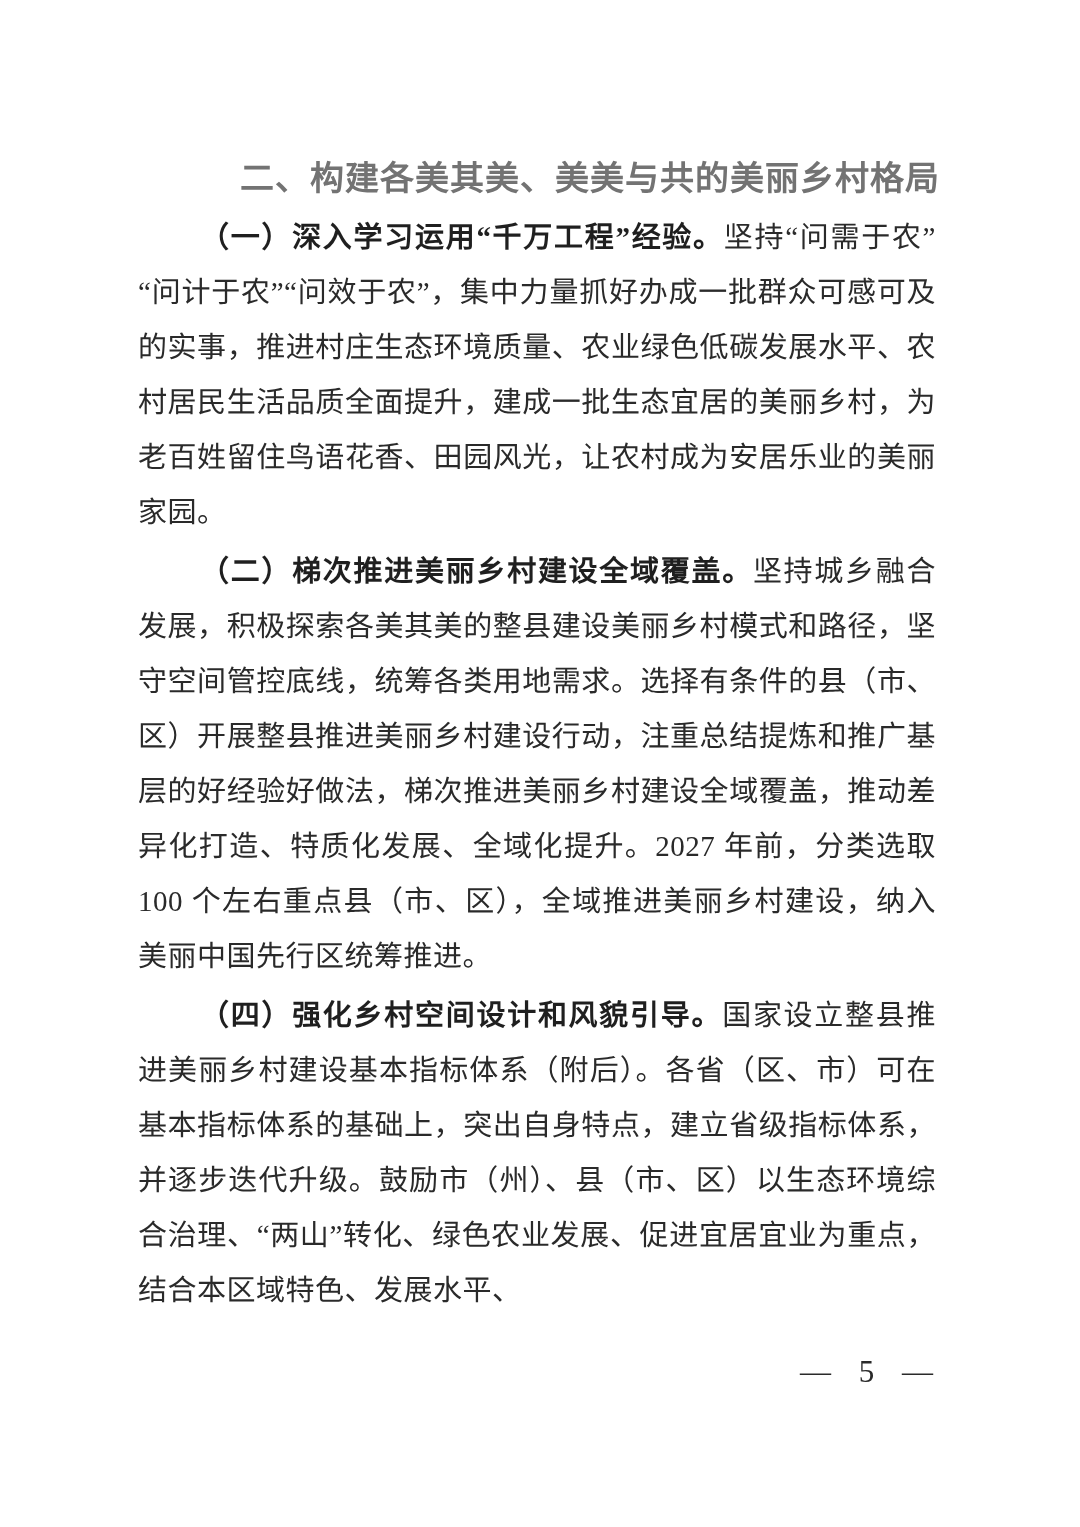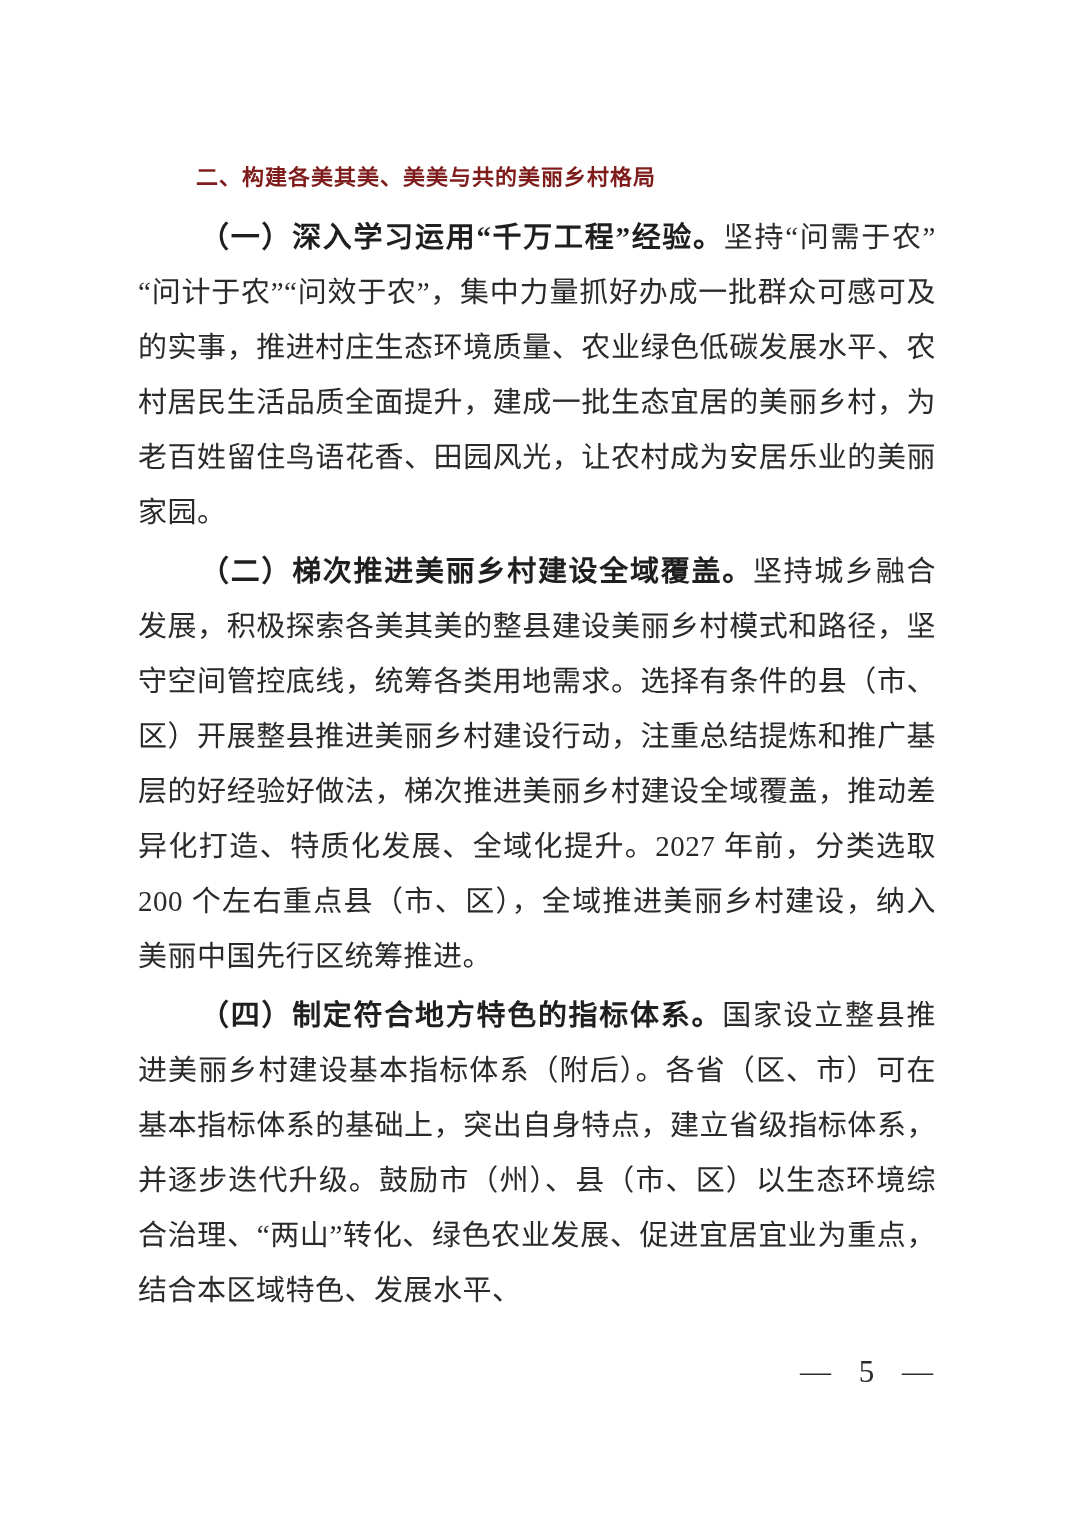--- a/index.html
+++ b/index.html
@@ -19,26 +19,27 @@
     .content {
       position: absolute;
       left: 134px;
       top: 150px;
       width: 806px;
     }
     .doc-heading {
       margin: 0;
       font-family: "Liberation Sans", sans-serif;
       font-weight: 700;
-      font-size: 22px;
+      font-size: 34px;
       line-height: 56px;
       letter-spacing: 1px;
       text-indent: 62px;
-      color: #7f1d1d;
+      color: #737373;
       white-space: nowrap;
+      text-align: right;
     }
     p.para {
       margin: 4px;
       font-size: 29px;
       line-height: 55px;
       letter-spacing: 0.5px;
       text-align: justify;
       text-justify: inter-ideograph;
       text-indent: 62px;
       color: #2a2a2a;
@@ -62,21 +63,21 @@
 </head>
 <body>
 
 <div class="page">
   <div class="content">
 
     <h2 class="doc-heading">二、构建各美其美、美美与共的美丽乡村格局</h2>
 
     <p class="para"><span class="lead">（一）深入学习运用“千万工程”经验。</span><span>坚持“问需于农”“问计于农”“问效于农”，集中力量抓好办成一批群众可感可及的实事，推进村庄生态环境质量、农业绿色低碳发展水平、农村居民生活品质全面提升，建成一批生态宜居的美丽乡村，为老百姓留住鸟语花香、田园风光，让农村成为安居乐业的美丽家园。</span></p>
 
-    <p class="para"><span class="lead">（二）梯次推进美丽乡村建设全域覆盖。</span><span>坚持城乡融合发展，积极探索各美其美的整县建设美丽乡村模式和路径，坚守空间管控底线，统筹各类用地需求。选择有条件的县（市、区）开展整县推进美丽乡村建设行动，注重总结提炼和推广基层的好经验好做法，梯次推进美丽乡村建设全域覆盖，推动差异化打造、特质化发展、全域化提升。2027 年前，分类选取 200 个左右重点县（市、区），全域推进美丽乡村建设，纳入美丽中国先行区统筹推进。</span></p>
+    <p class="para"><span class="lead">（二）梯次推进美丽乡村建设全域覆盖。</span><span>坚持城乡融合发展，积极探索各美其美的整县建设美丽乡村模式和路径，坚守空间管控底线，统筹各类用地需求。选择有条件的县（市、区）开展整县推进美丽乡村建设行动，注重总结提炼和推广基层的好经验好做法，梯次推进美丽乡村建设全域覆盖，推动差异化打造、特质化发展、全域化提升。2027 年前，分类选取 100 个左右重点县（市、区），全域推进美丽乡村建设，纳入美丽中国先行区统筹推进。</span></p>
 
 
-    <p class="para"><span class="lead">（四）制定符合地方特色的指标体系。</span><span>国家设立整县推进美丽乡村建设基本指标体系（附后）。各省（区、市）可在基本指标体系的基础上，突出自身特点，建立省级指标体系，并逐步迭代升级。鼓励市（州）、县（市、区）以生态环境综合治理、“两山”转化、绿色农业发展、促进宜居宜业为重点，结合本区域特色、发展水平、</span></p>
+    <p class="para"><span class="lead">（四）强化乡村空间设计和风貌引导。</span><span>国家设立整县推进美丽乡村建设基本指标体系（附后）。各省（区、市）可在基本指标体系的基础上，突出自身特点，建立省级指标体系，并逐步迭代升级。鼓励市（州）、县（市、区）以生态环境综合治理、“两山”转化、绿色农业发展、促进宜居宜业为重点，结合本区域特色、发展水平、</span></p>
 
   </div>
 
   <div class="footer">— 5 —</div>
 </div>
 
 </body></html>

